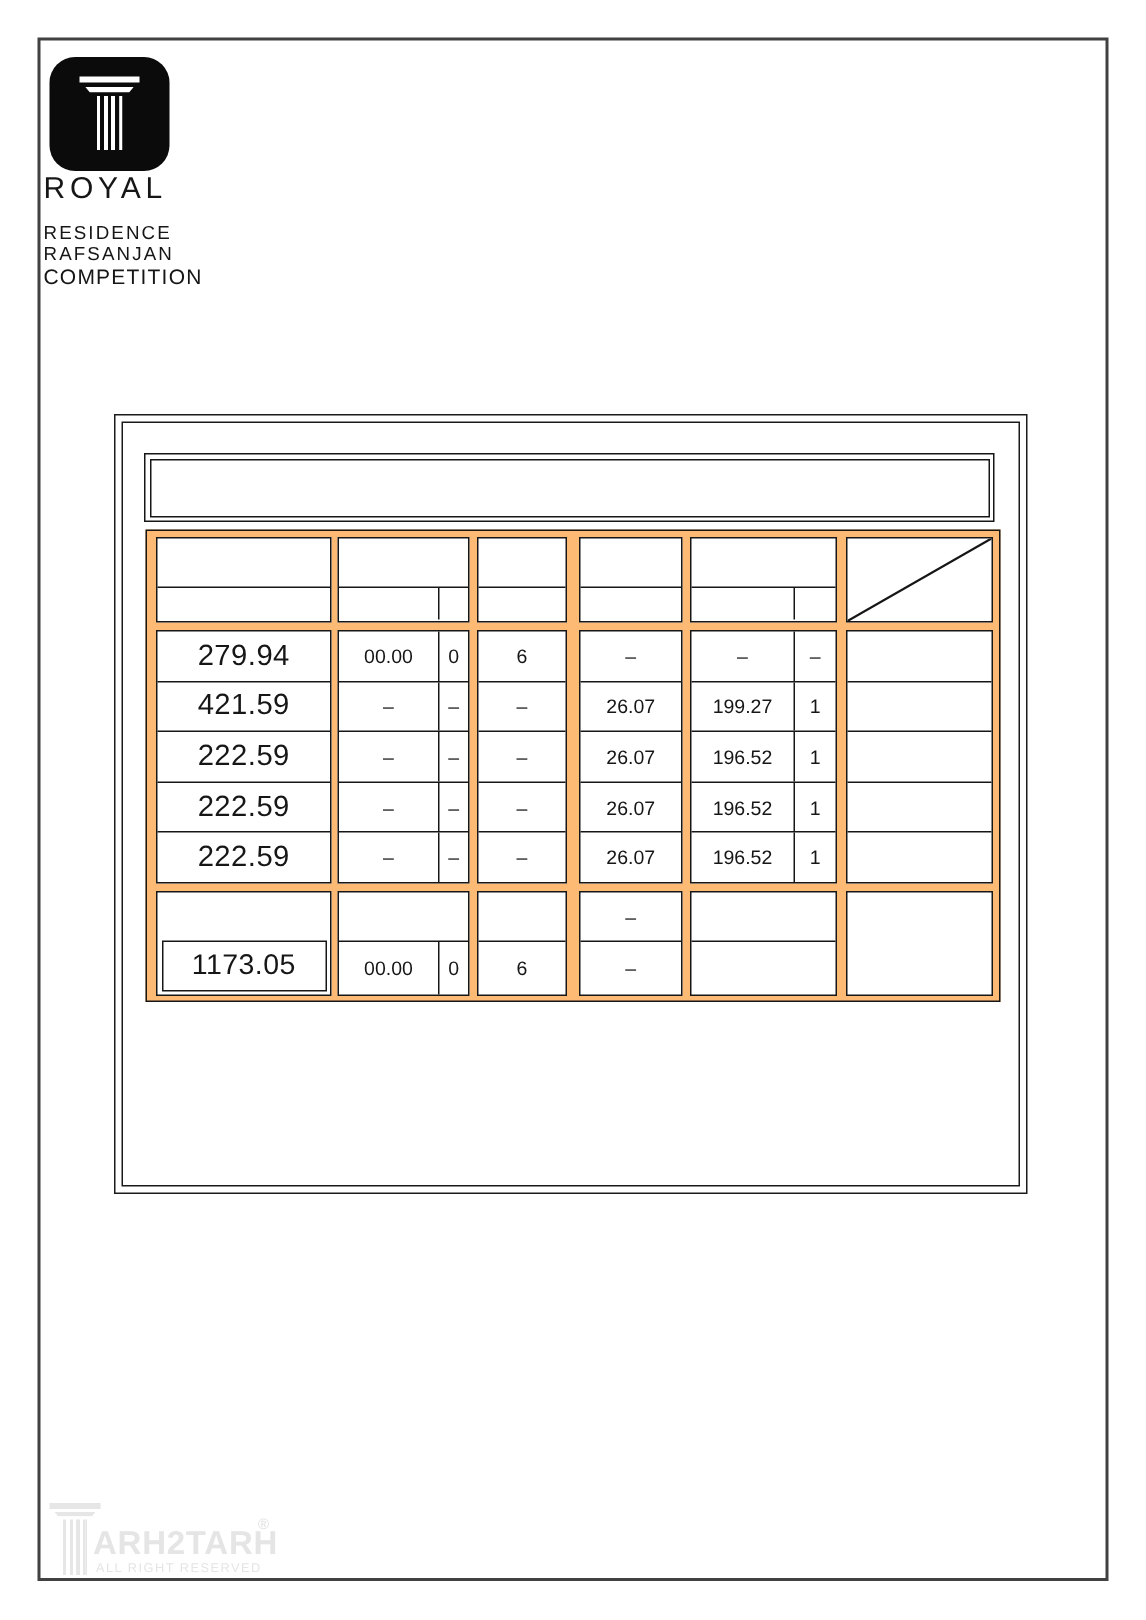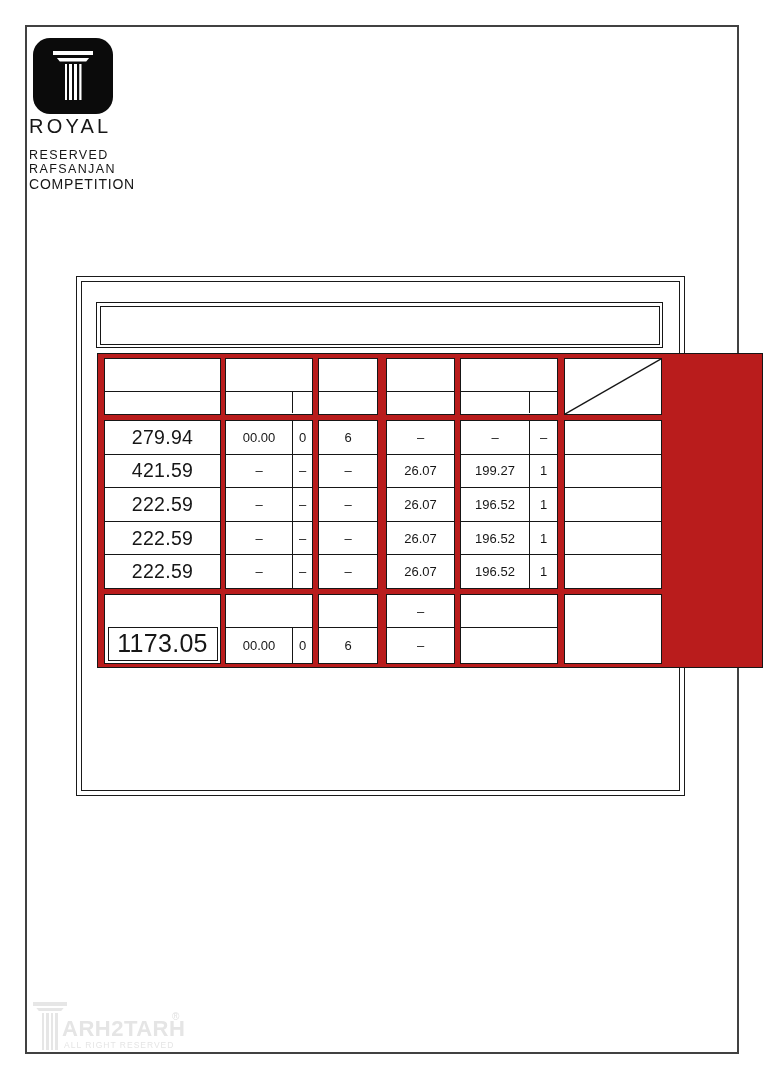--- a/index.html
+++ b/index.html
@@ -33,22 +33,22 @@
                  border: 1.6px solid #1a1a1a; }
   .frame-inner { position: absolute; left: 4px; top: 4px; right: 4px; bottom: 4px;
                  border: 1.4px solid #1a1a1a; }
 
   
   .title-bar { position: absolute; left: 96px; top: 302px; width: 567px; height: 46px;
                border: 1.6px solid #161616; padding: 2.5px; background: #fff; }
   .title-bar-inner { width: 100%; height: 100%; border: 1.3px solid #161616; }
 
   
-  .tbl { position: absolute; left: 97px; top: 353px; width: 666px; height: 315px;
-         border: 1.6px solid #161616; background: #b91c1c; }
+  .tbl { position: absolute; left: 97px; top: 353px; width: 570px; height: 315px;
+         border: 1.6px solid #161616; background: #fdba74; }
   .col { position: absolute; top: 0; height: 100%; }
   .cellbox { position: absolute; left: 0; right: 0; border: 1.6px solid #161616; background: #fff; }
   .hdr  { top: 4px;   height: 57px;  }
   .body { top: 66px;  height: 169px; display: flex; flex-direction: column; }
   .ftr  { top: 240px; height: 70px;  display: flex; flex-direction: column; }
 
   .hdr-top { height: 33px; border-bottom: 1.5px solid #161616; }
   .hdr-sub { position: relative; height: 20.9px; }
   .vdiv { position: absolute; top: 0; bottom: 0; width: 0; border-left: 1.5px solid #161616; }
 
@@ -62,21 +62,21 @@
         display: flex; align-items: center; justify-content: center; }
 
   .ftr-top { height: 33px; display: flex; align-items: center; justify-content: center;
              font-size: 13px; }
   .ftr-top.lined { border-bottom: 1.5px solid #161616; }
   .ftr-bot { flex: 1; display: flex; align-items: center; justify-content: center;
              font-size: 13px; }
   .ftr-bot.split { justify-content: flex-start; }
   .total-box { position: absolute; left: 2.5px; right: 2.5px; top: 32px; bottom: 2.5px;
                border: 1.7px solid #161616; display: flex; align-items: center;
-               justify-content: center; font-size: 25px; letter-spacing: 0.3px; }
+               justify-content: center; font-size: 19px; letter-spacing: 0.3px; }
   .diag { position: absolute; left: 0; top: 0; width: 100%; height: 100%; }
   .diag line { stroke: #161616; stroke-width: 1.5px; vector-effect: non-scaling-stroke; }
 
   
   .wm-glyph { position: absolute; left: 33px; top: 1002px; width: 34px; height: 48px; }
   .wg-bar1 { position: absolute; left: 0; top: 0; width: 34px; height: 3.5px; background: #e6e6e6; }
   .wg-bar2 { position: absolute; left: 3px; top: 5.5px; width: 28px; height: 3.5px; background: #e6e6e6;
              clip-path: polygon(0 0, 100% 0, 90% 100%, 10% 100%); }
   .wg-shaft { position: absolute; left: 9px; top: 10.5px; width: 16px; height: 37px;
               background: repeating-linear-gradient(90deg, #e6e6e6 0 2.2px, #ffffff 2.2px 4.5px);
@@ -94,21 +94,21 @@
 
   <div class="page-border"></div>
 
   <div class="logo-mark">
     <div class="lm-bar1"></div>
     <div class="lm-bar2"></div>
     <div class="lm-shaft"></div>
   </div>
   <div class="logo-lines">
     <div class="ll-royal">ROYAL</div>
-    <div class="ll-mid">RESERVED</div>
+    <div class="ll-mid">RESIDENCE</div>
     <div class="ll-mid">RAFSANJAN</div>
     <div class="ll-comp">COMPETITION</div>
   </div>
 
   <div class="frame-outer">
     <div class="frame-inner"></div>
   </div>
 
   <div class="title-bar">
     <div class="title-bar-inner"></div>

